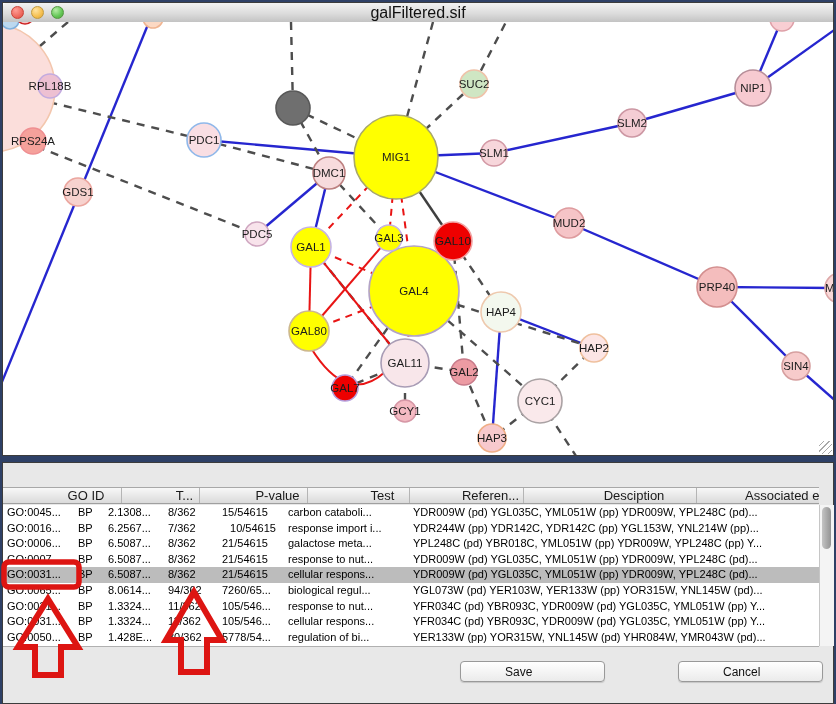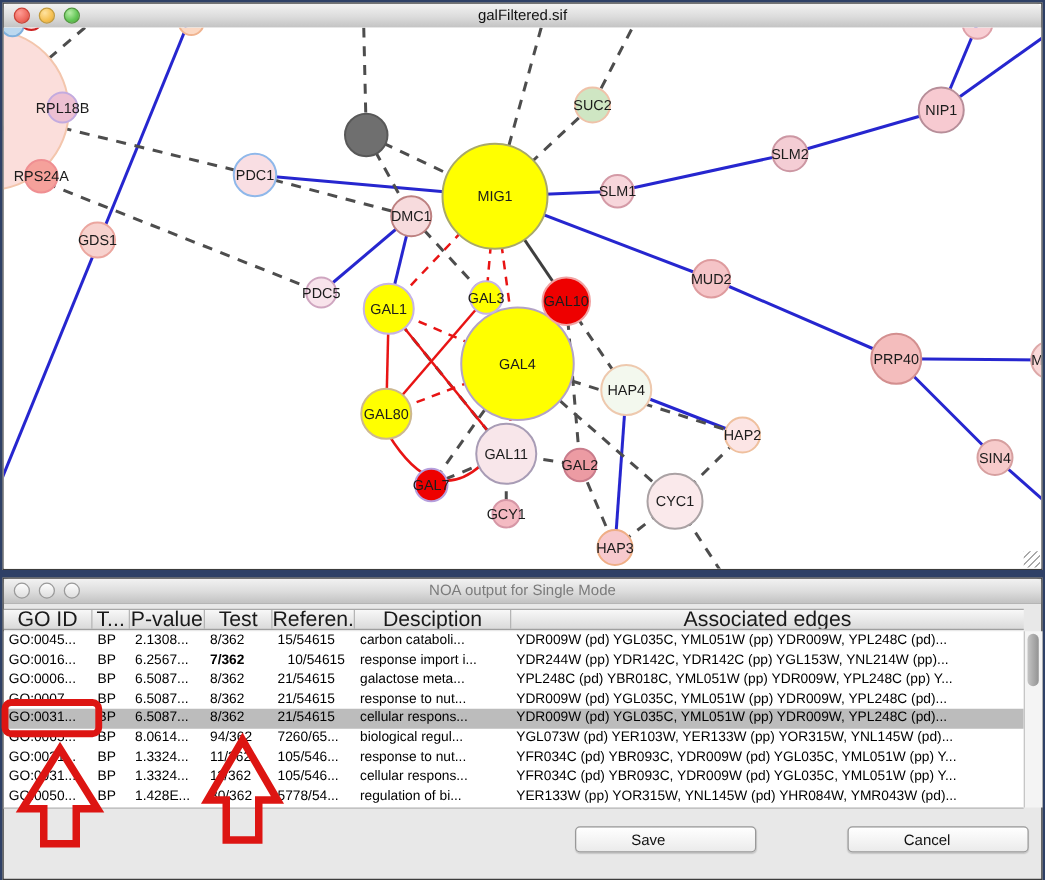--- a/index.html
+++ b/index.html
@@ -3,39 +3,39 @@
 <meta charset="utf-8">
 <style>
   html,body{margin:0;padding:0;}
   body{width:836px;height:704px;overflow:hidden;background:#2e4066;
        font-family:"Liberation Sans",sans-serif;position:relative;}
   #page{position:absolute;inset:0;}
   .window{position:absolute;background:#fff;border:1px solid #3c3c3c;box-sizing:border-box;}
   .titlebar{height:19px;background:linear-gradient(180deg,#f2f2f2 0%,#dcdcdc 55%,#c3c3c3 100%);
             border-bottom:1px solid #8e8e8e;position:relative;border-radius:4px 4px 0 0;}
   .title{position:absolute;left:0;right:0;top:0;height:19px;line-height:19px;text-align:center;
-         font-size:12px;color:#111;}
+         font-size:16px;color:#111;}
   .title.inactive{color:#7b7b7b;}
   .lights{position:absolute;left:8px;top:3px;display:flex;gap:7px;}
   .light{width:13px;height:13px;border-radius:50%;box-sizing:border-box;}
   .light.close{background:radial-gradient(circle at 35% 30%,#ff9d95,#ee6a5f 60%,#d5463c);border:1px solid #ca4338;}
   .light.min{background:radial-gradient(circle at 35% 30%,#ffe3a0,#f5bf4f 60%,#d6a243);border:1px solid #c29a3c;}
   .light.zoom{background:radial-gradient(circle at 35% 30%,#b7eda6,#61c554 60%,#58a13e);border:1px solid #529740;}
   .light.off{background:linear-gradient(180deg,#fdfdfd,#dedede);border:1px solid #9a9a9a;}
   #graph-win{left:2px;top:2px;width:832px;height:454px;}
   #canvas{position:absolute;left:0;top:19px;right:0;bottom:0;background:#fff;overflow:hidden;}
   #graph-svg{position:absolute;left:0;top:0;}
   .grip{position:absolute;right:1px;bottom:1px;width:13px;height:13px;
         background:repeating-linear-gradient(135deg,transparent 0 3px,#a9a9a9 3px 4px);}
   #table-win{left:2px;top:462px;width:832px;height:242px;background:#e8e8e8;}
   #theader{position:absolute;left:0;top:24px;height:17px;width:816px;display:flex;
            background:linear-gradient(180deg,#f8f8f8,#dadada);
            border-top:1px solid #a8a8a8;border-bottom:1px solid #9f9f9f;box-sizing:border-box;}
-  .hcell{font-size:17px;color:#1a1a1a;text-align:center;line-height:15px;
-         border-right:1px solid #b5b5b5;box-sizing:border-box;overflow:hidden;white-space:nowrap;flex:0 0 auto;}
+  .hcell{font-size:13px;color:#1a1a1a;text-align:center;line-height:15px;
+         border-right:1px solid #b5b5b5;box-sizing:border-box;overflow:hidden;white-space:nowrap;flex:0 0 auto;margin-left:48px;}
   .hcell:last-child{border-right:none;flex:1 1 auto;}
   #trows{position:absolute;left:0;top:42px;width:816px;height:141px;background:#fff;
          border-bottom:1px solid #b0b0b0;box-sizing:content-box;}
   .trow{display:flex;height:15.6px;line-height:15.6px;}
   .trow.selected{background:#bcbcbc;}
   .tcell{font-size:11px;color:#000;padding-left:4px;box-sizing:border-box;
          overflow:hidden;white-space:nowrap;flex:0 0 auto;}
   .tcell:last-child{flex:1 1 auto;}
   #vscroll{position:absolute;left:816px;top:42px;width:15px;height:141px;background:#f4f4f4;
            border-left:1px solid #c6c6c6;box-sizing:border-box;}
@@ -179,28 +179,20 @@
           <text x="537" y="383" text-anchor="middle" font-size="11.5" fill="#1c1c1c" font-family="&quot;Liberation Sans&quot;,sans-serif">CYC1</text>
           <text x="489" y="420" text-anchor="middle" font-size="11.5" fill="#1c1c1c" font-family="&quot;Liberation Sans&quot;,sans-serif">HAP3</text>
           <text x="591" y="330" text-anchor="middle" font-size="11.5" fill="#1c1c1c" font-family="&quot;Liberation Sans&quot;,sans-serif">HAP2</text>
           <text x="793" y="348" text-anchor="middle" font-size="11.5" fill="#1c1c1c" font-family="&quot;Liberation Sans&quot;,sans-serif">SIN4</text>
         </svg>
       <div class="grip"></div>
     </div>
   </div>
 
   <div class="window" id="table-win">
-    <div class="titlebar">
-      <div class="lights">
-        <span class="light off"></span>
-        <span class="light off"></span>
-        <span class="light off"></span>
-      </div>
-      <div class="title inactive">NOA output for Single Mode</div>
-    </div>
     <div id="theader">
         <div class="hcell" style="width: 71px;">GO ID</div>
         <div class="hcell" style="width: 30px;">T...</div>
         <div class="hcell" style="width: 60px;">P-value</div>
         <div class="hcell" style="width: 54px;">Test</div>
         <div class="hcell" style="width: 66px;">Referen...</div>
         <div class="hcell" style="width: 125px;">Desciption</div>
         <div class="hcell">Associated edges</div>
       </div>
     <div id="trows">
@@ -210,21 +202,21 @@
           <div class="tcell" style="width: 60px;">2.1308...</div>
           <div class="tcell" style="width: 54px;">8/362</div>
           <div class="tcell" style="width: 66px;">15/54615</div>
           <div class="tcell" style="width: 125px;">carbon cataboli...</div>
           <div class="tcell">YDR009W (pd) YGL035C, YML051W (pp) YDR009W, YPL248C (pd)...</div>
         </div>
         <div class="trow">
           <div class="tcell" style="width: 71px;">GO:0016...</div>
           <div class="tcell" style="width: 30px;">BP</div>
           <div class="tcell" style="width: 60px;">6.2567...</div>
-          <div class="tcell" style="width: 54px; font-weight: bold;">7/362</div>
+          <div class="tcell" style="width: 54px;">7/362</div>
           <div class="tcell" style="width: 66px; text-align: center;">10/54615</div>
           <div class="tcell" style="width: 125px;">response import i...</div>
           <div class="tcell">YDR244W (pp) YDR142C, YDR142C (pp) YGL153W, YNL214W (pp)...</div>
         </div>
         <div class="trow">
           <div class="tcell" style="width: 71px;">GO:0006...</div>
           <div class="tcell" style="width: 30px;">BP</div>
           <div class="tcell" style="width: 60px;">6.5087...</div>
           <div class="tcell" style="width: 54px;">8/362</div>
           <div class="tcell" style="width: 66px;">21/54615</div>

